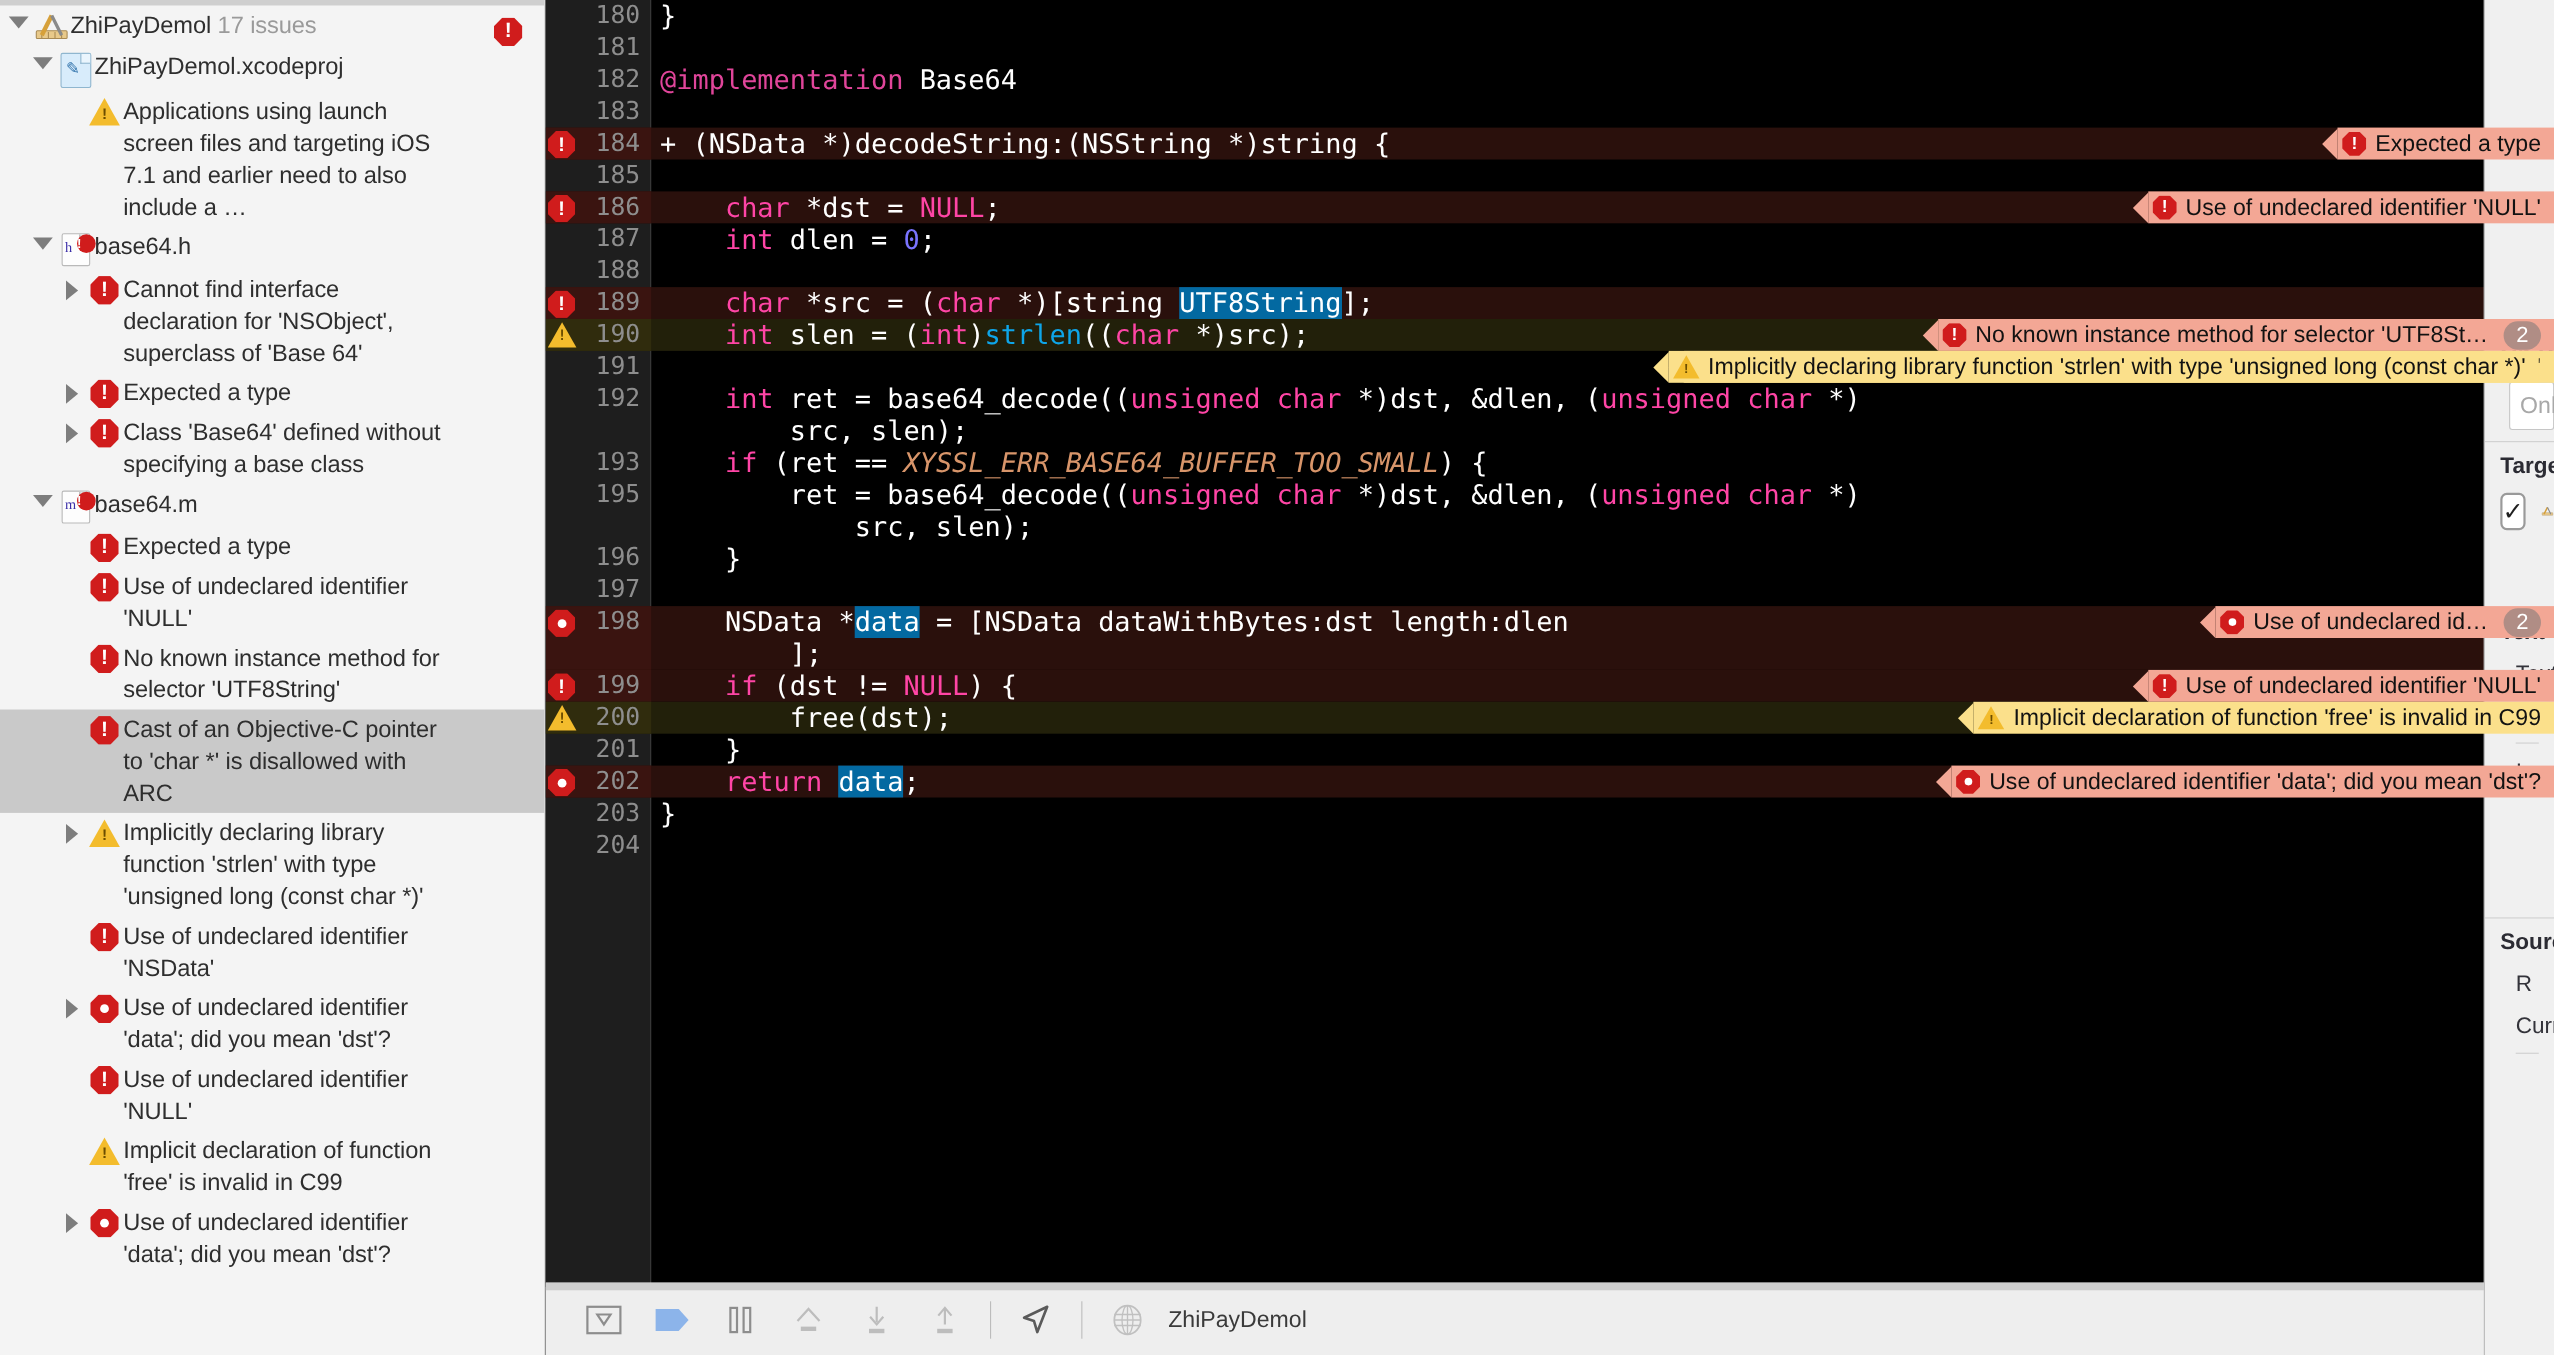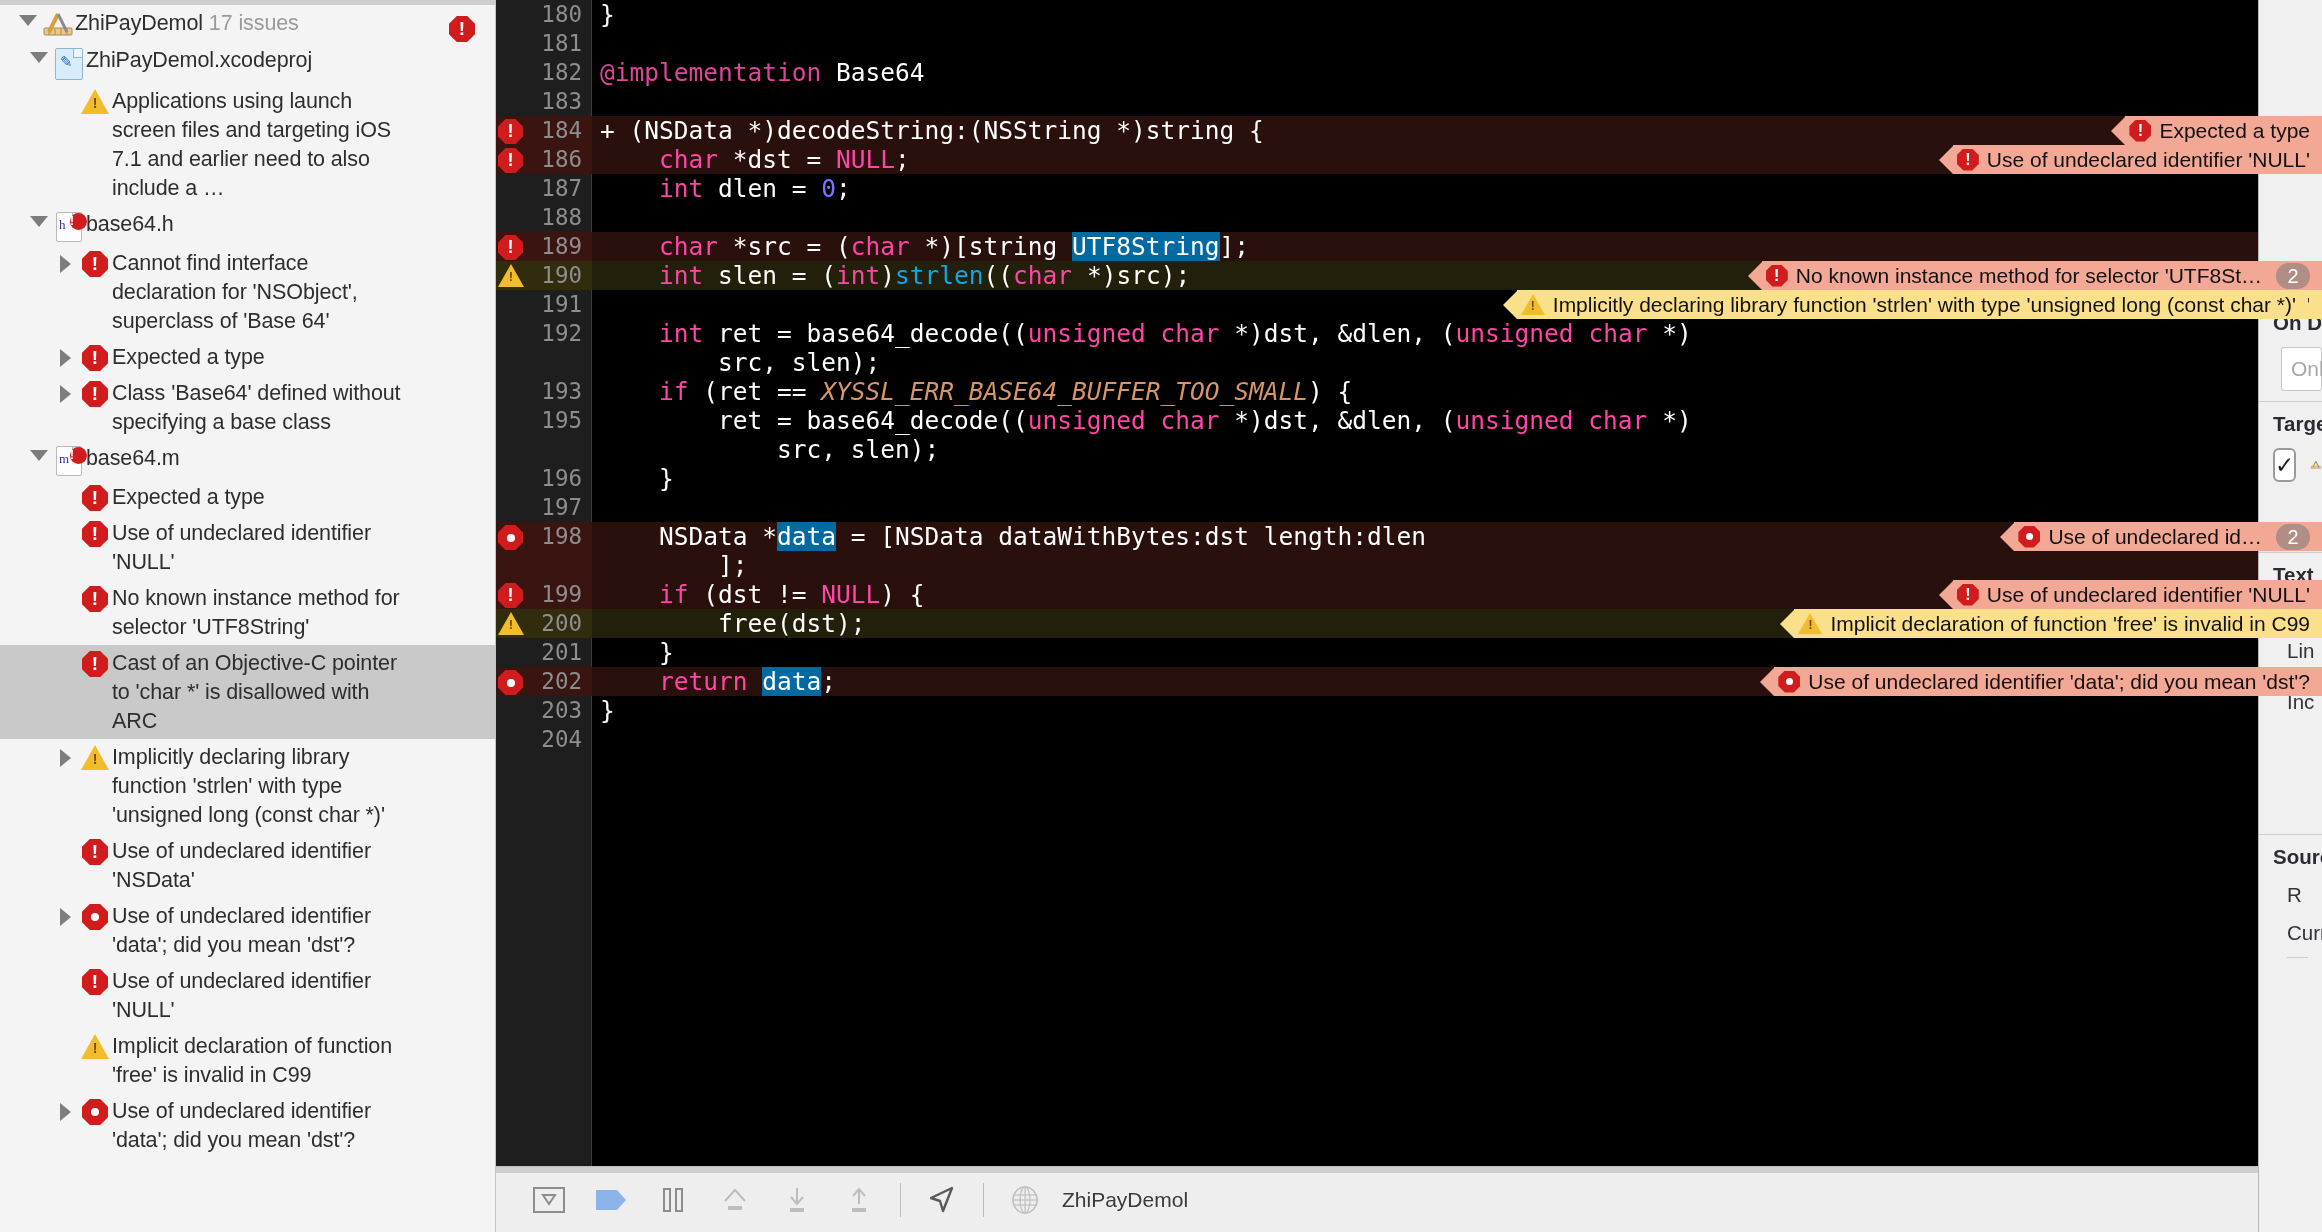--- a/index.html
+++ b/index.html
@@ -176,21 +176,21 @@
   .insp-div { height:1px;background:#cfcfcf;margin:12px 14px 0 14px; }
 </style>
 </head>
 <body>
 
 <div class="app">
 
   <div class="navigator">
     <div class="nav-topline"></div>
 
-    <div class="nav-row lvl0" style="padding-left:15px;">
+    <div class="nav-row lvl0" style="padding-left:4px;">
       <div class="disc">
           <div class="tri-down"></div>
         </div>
       <div class="ico">
         <svg width="34" height="28" viewBox="0 0 34 28">
           <rect x="3" y="17" width="28" height="7" rx="1" fill="#e8c98a" stroke="#a98b54" stroke-width="1"></rect>
           <line x1="8" y1="18" x2="8" y2="24" stroke="#a98b54"></line>
           <line x1="14" y1="18" x2="14" y2="24" stroke="#a98b54"></line>
           <line x1="20" y1="18" x2="20" y2="24" stroke="#a98b54"></line>
           <line x1="26" y1="18" x2="26" y2="24" stroke="#a98b54"></line>
@@ -416,20 +416,24 @@
                 </div>
               </div>184</div>
             <div class="code"><span class="plain">+ (</span><span class="typ">NSData</span><span class="plain"> *)decodeString:(</span><span class="typ">NSString</span><span class="plain"> *)string {</span><div class="badge e">
                 <div class="arrowL"></div>
                 <div class="body">
                   <div class="mini-e">!</div>
                   <span>Expected a type</span>
                 </div>
               </div></div>
           </div>
+          <div class="row">
+            <div class="ln">185</div>
+            <div class="code"><span class="plain"></span></div>
+          </div>
           <div class="row err">
             <div class="ln"><div class="gicon">
                 <div class="err-oct">
                   <span class="bang">!</span>
                 </div>
               </div>186</div>
             <div class="code"><span class="plain">    </span><span class="kw">char</span><span class="plain"> *dst = </span><span class="kw">NULL</span><span class="plain">;</span><div class="badge e">
                 <div class="arrowL"></div>
                 <div class="body">
                   <div class="mini-e">!</div>

